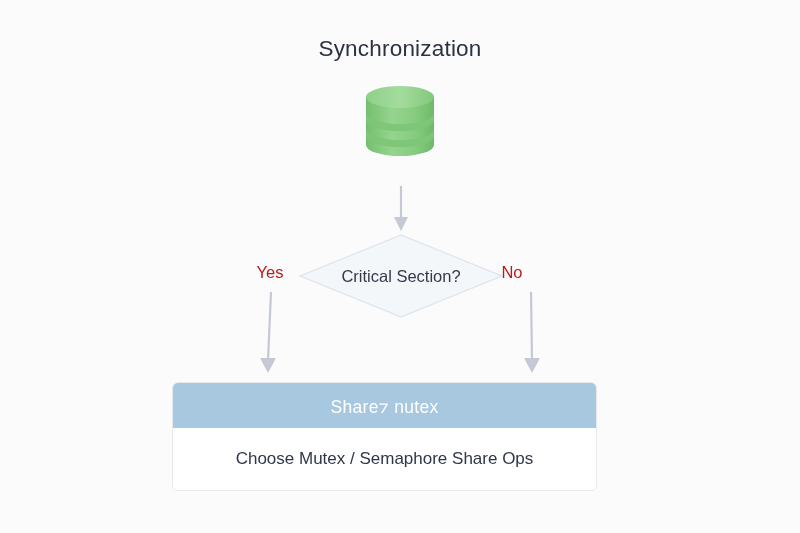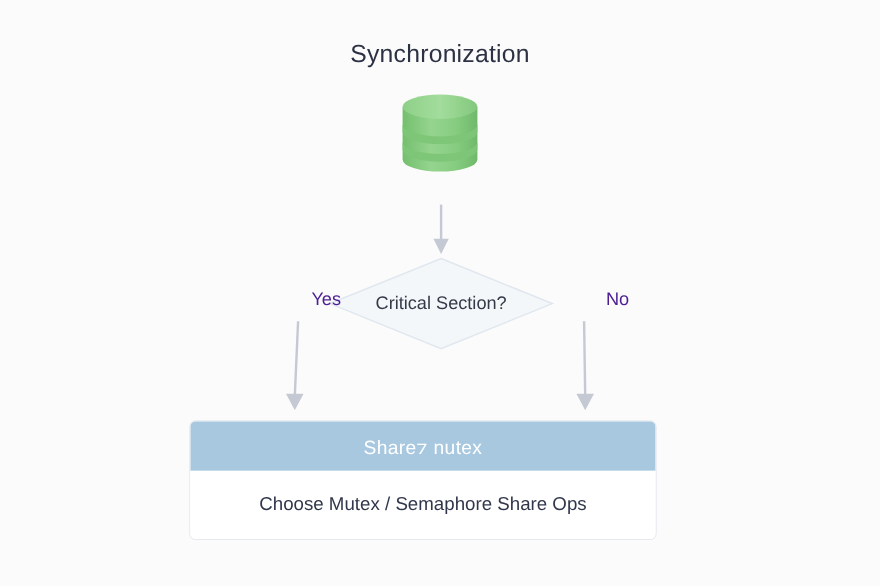--- a/index.html
+++ b/index.html
@@ -112,31 +112,31 @@
     justify-content: center;
     font-size: 16.5px;
     color: #343a48;
     white-space: nowrap;
   }
 
   
   .branch-label {
     position: absolute;
     font-size: 16.5px;
-    color: #4c1d95;
-    white-space: nowrap;
-    text-align: right;
+    color: #b91c1c;
+    white-space: nowrap;
+    text-align: center;
   }
   #branch-label-yes {
     left: 230px;
     top: 263px;
     width: 80px;
   }
   #branch-label-no {
-    left: 492px;
+    left: 472px;
     top: 263px;
     width: 80px;
   }
 
   
   #result-card {
     position: absolute;
     left: 172px;
     top: 382px;
     width: 425px;

